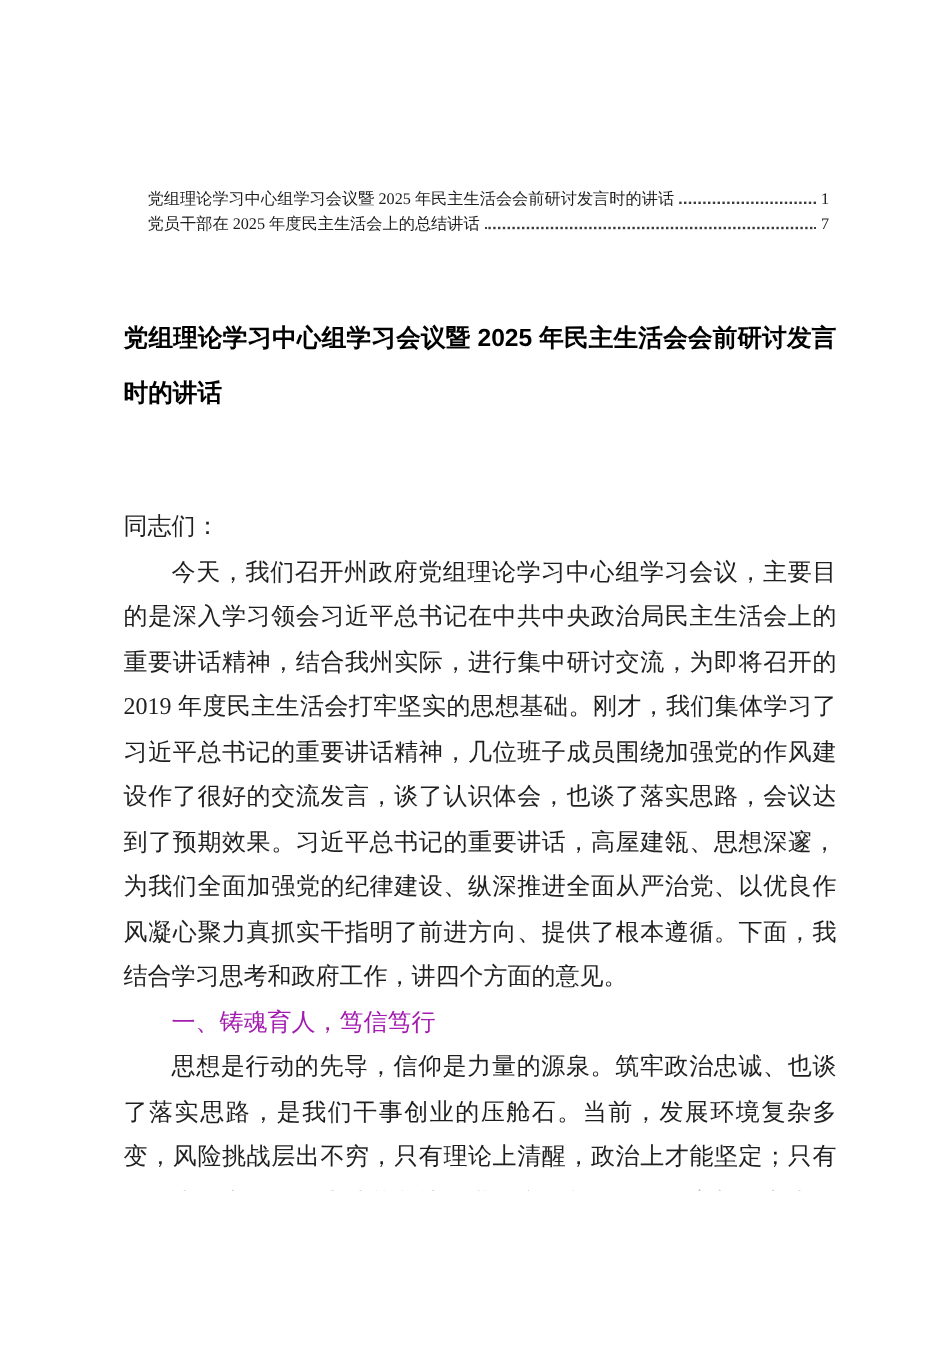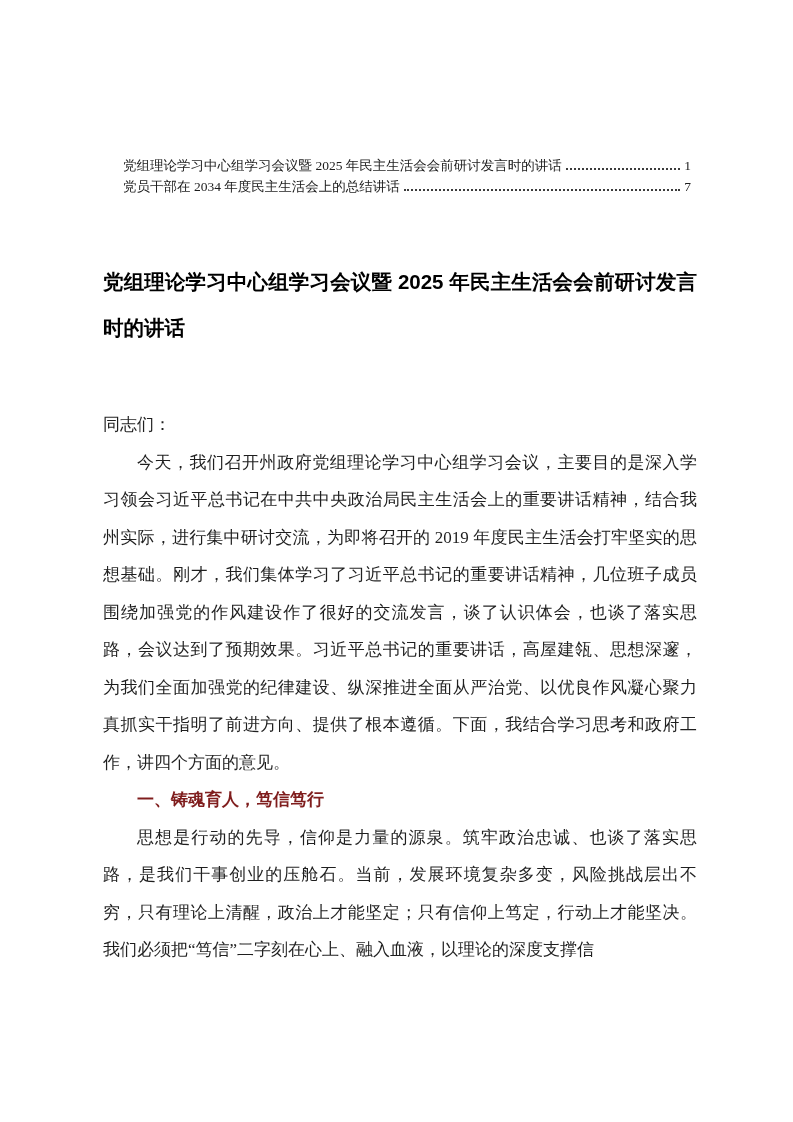--- a/index.html
+++ b/index.html
@@ -55,37 +55,37 @@
     line-height: 46px;
     color: #000000;
     text-align: justify;
     text-justify: inter-character;
   }
 
   
   .body-text {
     position: absolute;
     left: 103px;
-    top: 406px;
+    top: 421px;
     width: 594px;
-    font-size: 17px;
+    font-size: 20px;
     line-height: 37.5px;
     text-align: justify;
     text-justify: inter-character;
     color: #1f1f1f;
   }
   .body-text p {
     margin: 0;
     text-indent: 2em;
   }
   .body-text p.salutation { text-indent: 0; }
   .body-text p.section-heading {
     font-family: "Liberation Sans", sans-serif;
-    font-weight: 700;
-    color: #7f1d1d;
+    font-weight: 400;
+    color: #a21caf;
   }
 
   
   .page-footer {
     position: absolute;
     left: 559px;
     top: 1029px;
     width: 150px;
     display: flex;
     justify-content: center;
@@ -102,21 +102,21 @@
 
 <div class="page">
 
   <nav class="toc">
     <div class="toc-item">
       <span class="toc-label">党组理论学习中心组学习会议暨 2025 年民主生活会会前研讨发言时的讲话</span>
       <span class="toc-leader"></span>
       <span class="toc-page">1</span>
     </div>
     <div class="toc-item">
-      <span class="toc-label">党员干部在 2034 年度民主生活会上的总结讲话</span>
+      <span class="toc-label">党员干部在 2025 年度民主生活会上的总结讲话</span>
       <span class="toc-leader"></span>
       <span class="toc-page">7</span>
     </div>
   </nav>
 
   <h1 class="doc-title">党组理论学习中心组学习会议暨 2025 年民主生活会会前研讨发言时的讲话</h1>
 
   <main class="body-text">
     <p class="salutation">同志们：</p>
     <p>今天，我们召开州政府党组理论学习中心组学习会议，主要目的是深入学习领会习近平总书记在中共中央政治局民主生活会上的重要讲话精神，结合我州实际，进行集中研讨交流，为即将召开的 2019 年度民主生活会打牢坚实的思想基础。刚才，我们集体学习了习近平总书记的重要讲话精神，几位班子成员围绕加强党的作风建设作了很好的交流发言，谈了认识体会，也谈了落实思路，会议达到了预期效果。习近平总书记的重要讲话，高屋建瓴、思想深邃，为我们全面加强党的纪律建设、纵深推进全面从严治党、以优良作风凝心聚力真抓实干指明了前进方向、提供了根本遵循。下面，我结合学习思考和政府工作，讲四个方面的意见。</p>

